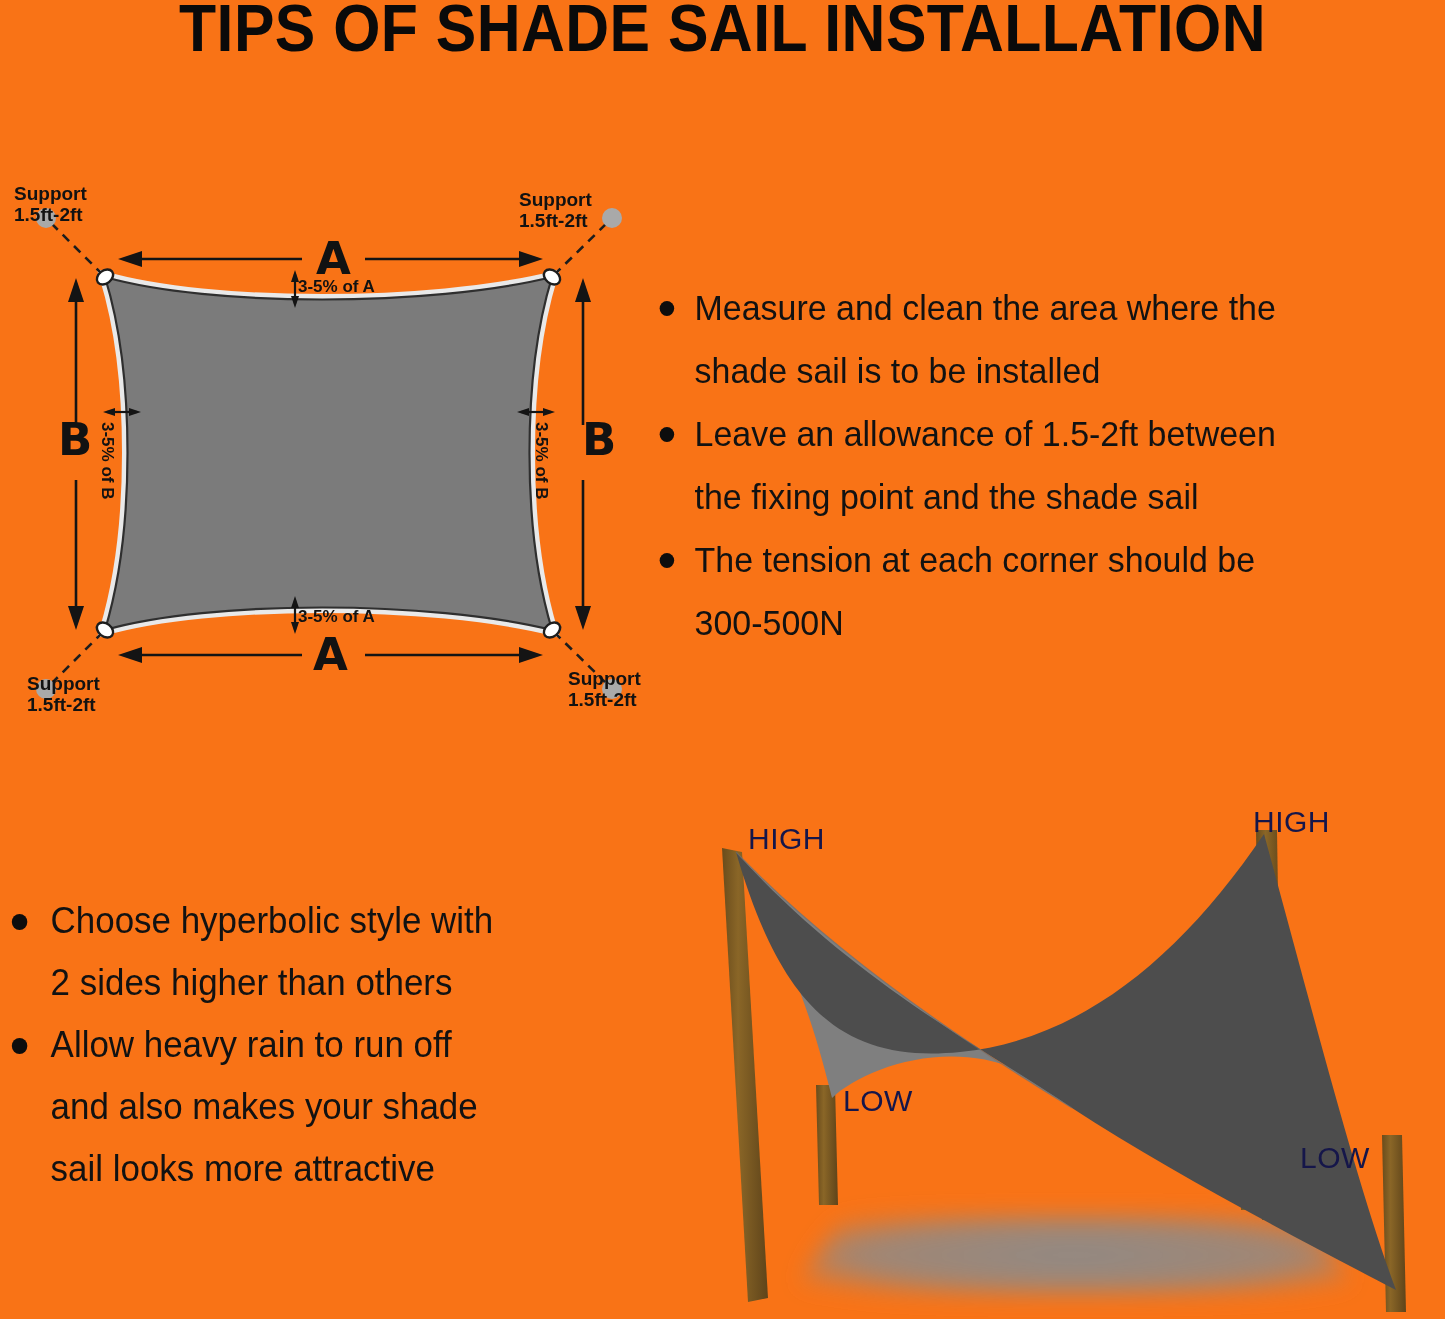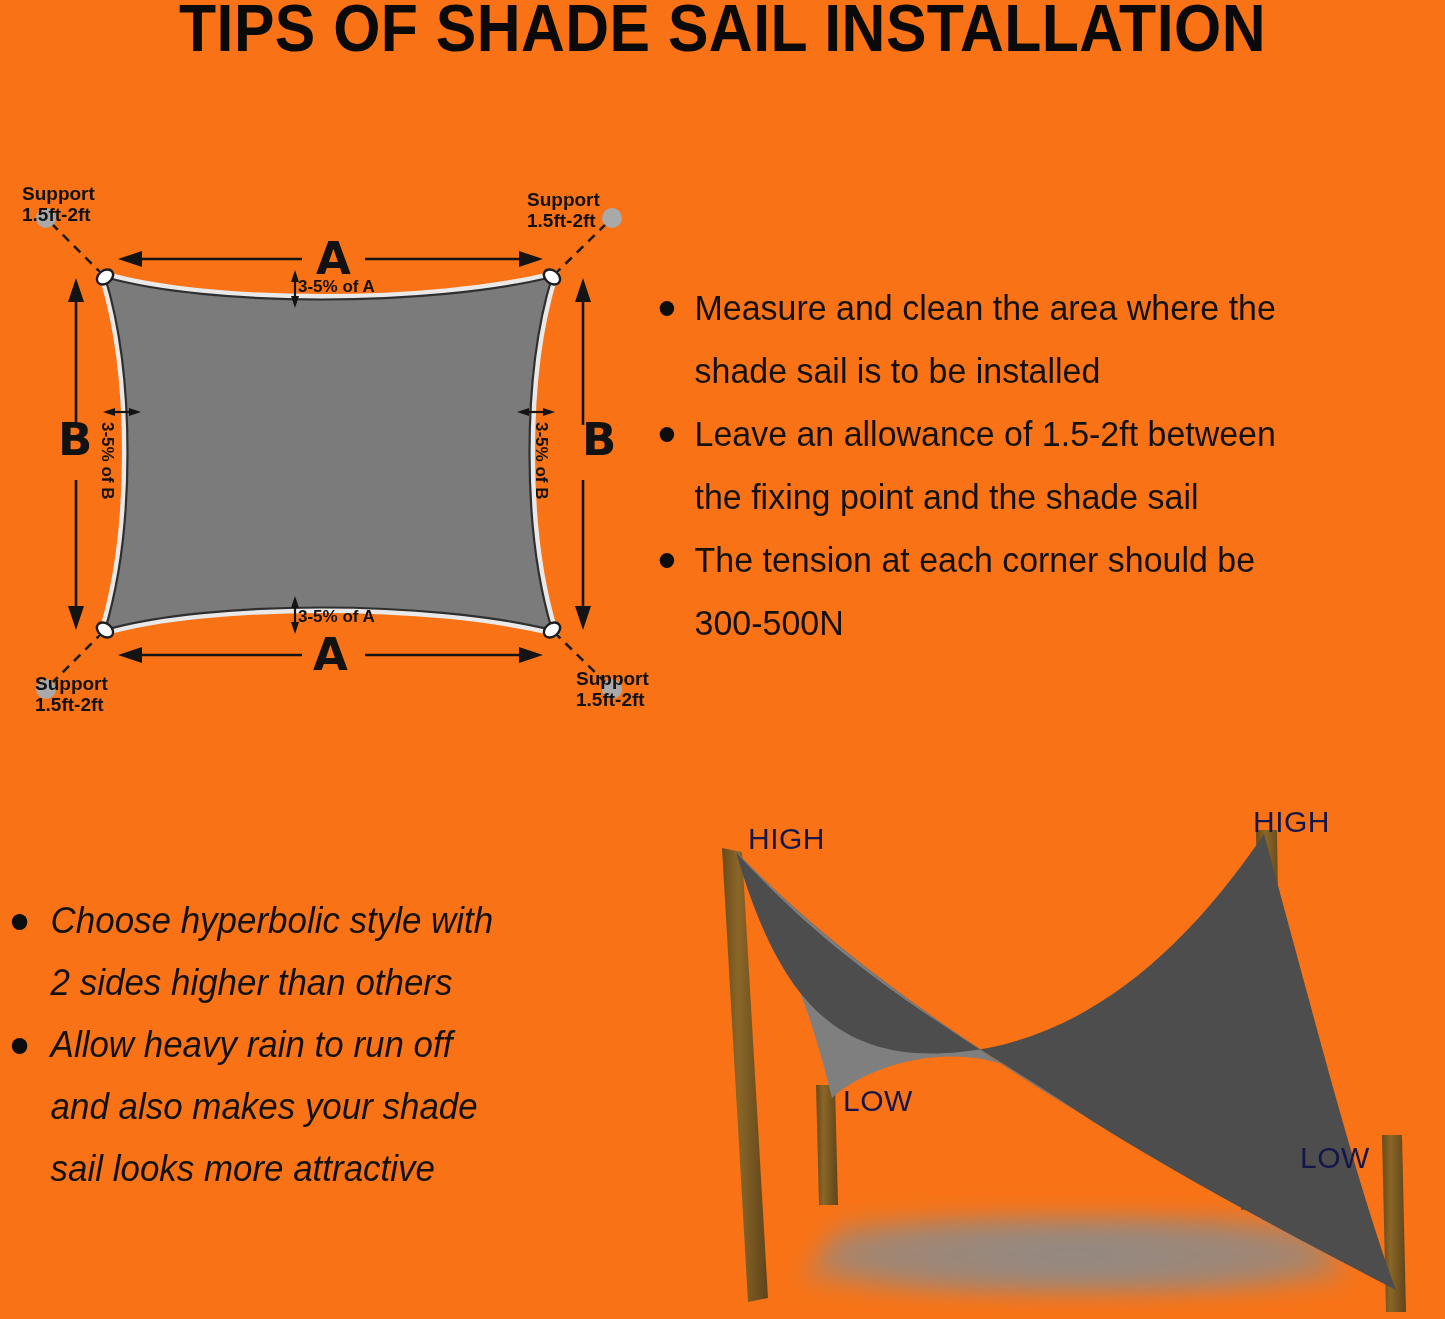--- a/index.html
+++ b/index.html
@@ -27,21 +27,21 @@
 
   
   .svgwrap{position:absolute;}
   svg{display:block;overflow:visible;}
 
   
   .bullets-right{
     position:absolute;left:648px;top:276px;width:800px;
   }
   .bullets-left{
-    position:absolute;left:6px;top:890px;width:620px;font-style:italic;
+    position:absolute;left:6px;top:890px;width:620px;
   }
   ul.blist{list-style:none;margin:0;padding:0;}
   ul.blist li{
     position:relative;
     padding-left:48px;
     margin:0 0 0 0;
     font-size:35px;
     line-height:63px;
     color:#121212;
     font-family:"Liberation Sans","DejaVu Sans",sans-serif;
@@ -59,21 +59,21 @@
 
   
   .dtext{
     position:absolute;
     font-family:"Liberation Sans","DejaVu Sans",sans-serif;
     font-weight:700;
     color:#121212;
     white-space:nowrap;
     line-height:1.12;
   }
-  .sup{font-size:19px;font-weight:700;margin-left:8px;}
+  .sup{font-size:19px;font-weight:700;}
   .pct{font-size:17px;font-weight:700;}
   .bigAB{font-size:45px;font-weight:700;font-family:"DejaVu Sans","Liberation Sans",sans-serif;}
   .rot{transform:rotate(90deg);transform-origin:0 0;}
 
   .hl-label{
     position:absolute;
     font-family:"Liberation Sans","DejaVu Sans",sans-serif;
     font-weight:400;
     font-size:30px;
     color:#15164a;

